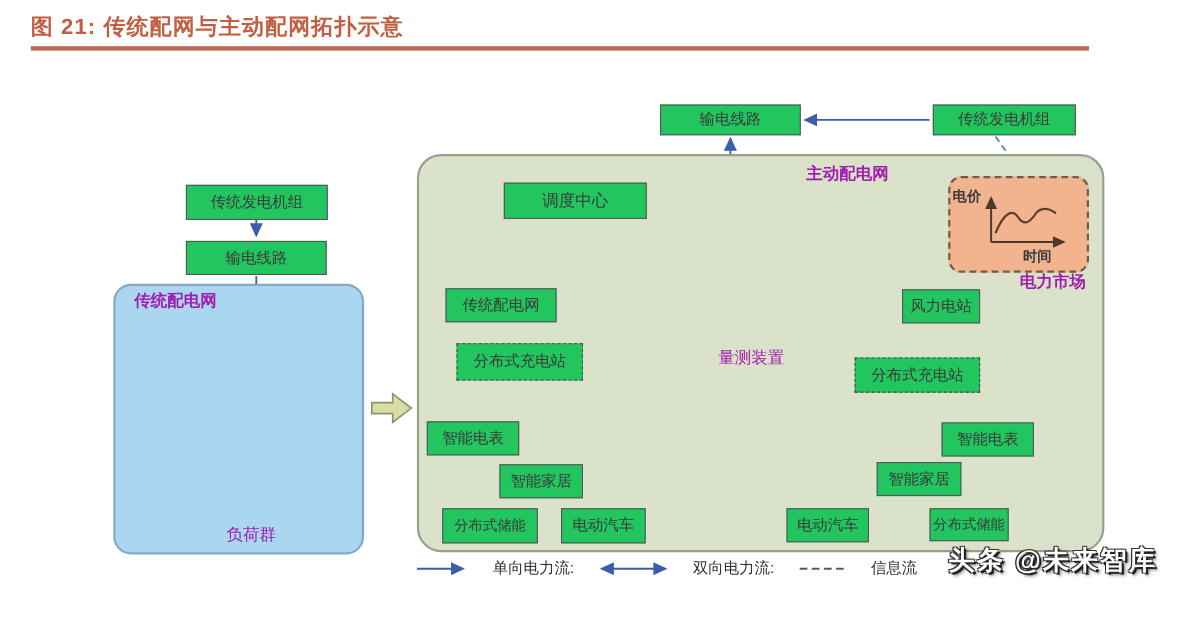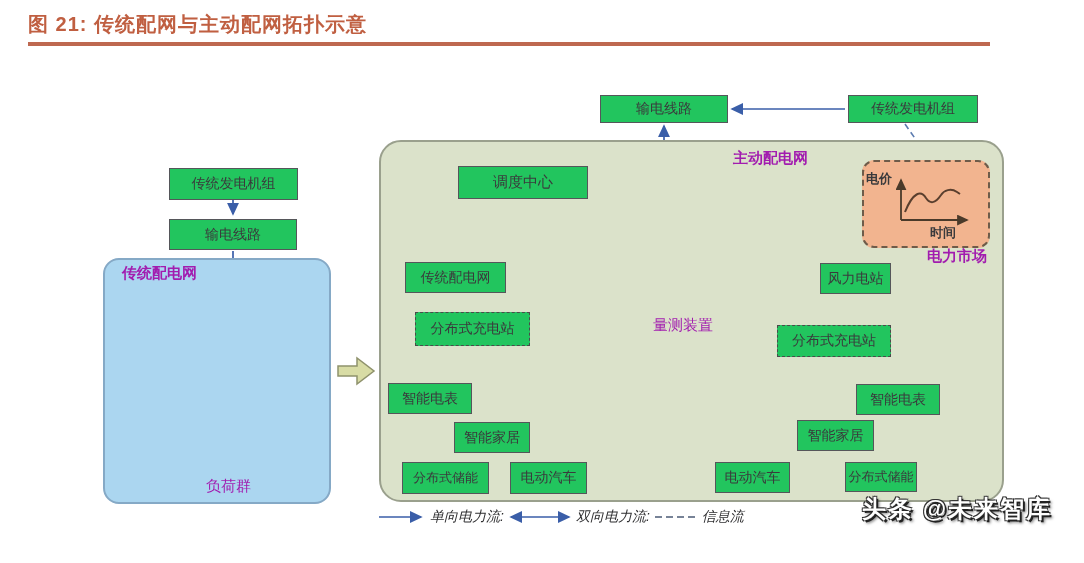--- a/index.html
+++ b/index.html
@@ -12,21 +12,21 @@
   #region-traditional{left:103px;top:258px;width:224px;height:242px;background:#ABD6F0;border:2px solid #85A9C6;}
   #region-active{left:379px;top:140px;width:621px;height:358px;background:#DBE2CA;border:2px solid #9AA08D;border-radius:22px;}
   #market-box{left:862px;top:160px;width:124px;height:84px;background:#F2B48F;border:2px dashed #6E5B49;border-radius:12px;}
   .node{position:absolute;background:#22c55e;border:1.6px solid #55565A;display:flex;align-items:center;justify-content:center;
         font-size:14px;color:#3A3A3C;white-space:nowrap;box-sizing:border-box;}
   .node.dashed{border:1.8px dashed #4B4B4B;}
   .lbl{position:absolute;color:#a21caf;font-size:15px;white-space:nowrap;}
   .lbl.bold{font-weight:bold;}
   svg{display:block;}
   #wires{position:absolute;left:0;top:0;pointer-events:none;}
-  #legend{position:absolute;left:377px;top:508px;display:flex;align-items:center;gap:3px;font-size:14px;color:#2F2F31;font-style:italic;}
+  #legend{position:absolute;left:377px;top:508px;display:flex;align-items:center;gap:21px;font-size:14px;color:#2F2F31;}
   #watermark{left:862px;top:493px;font-size:24px;font-weight:bold;color:#FFFFFF;letter-spacing:2px;
      text-shadow:2px 2px 0 #222,-1px -1px 0 #333,1px -1px 0 #333,-1px 1px 0 #333,3px 3px 3px rgba(0,0,0,.55);}
   .axis-lbl{position:absolute;font-size:13px;font-weight:bold;color:#3A3A3C;}
 </style>
 </head>
 <body>
 
 <div id="stage">
 
   <svg id="wires" width="1084" height="563" viewBox="0 0 1084 563">

